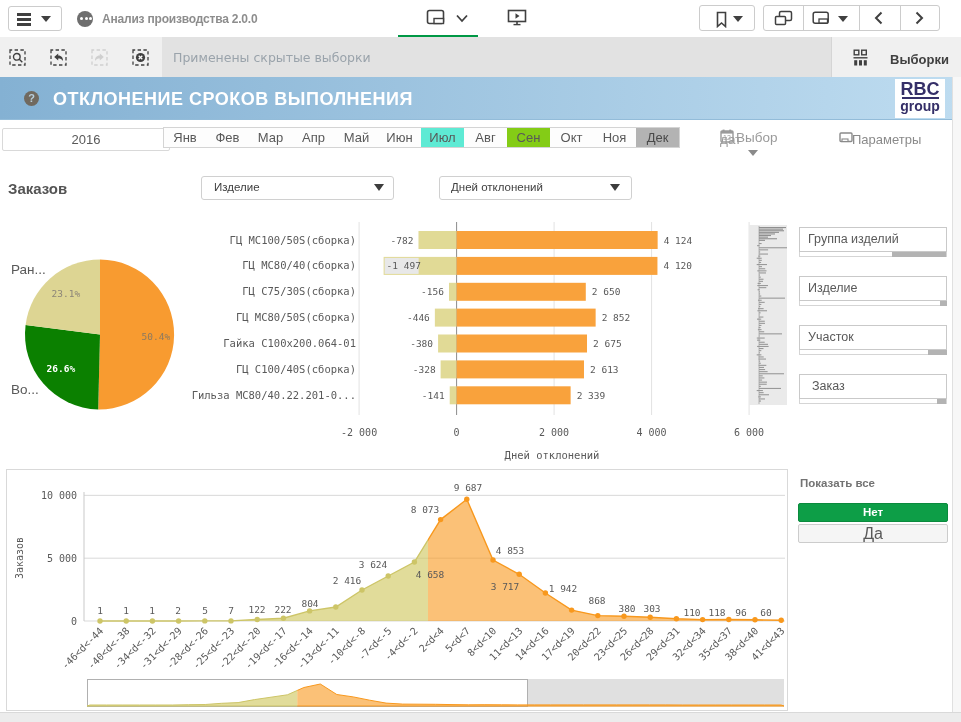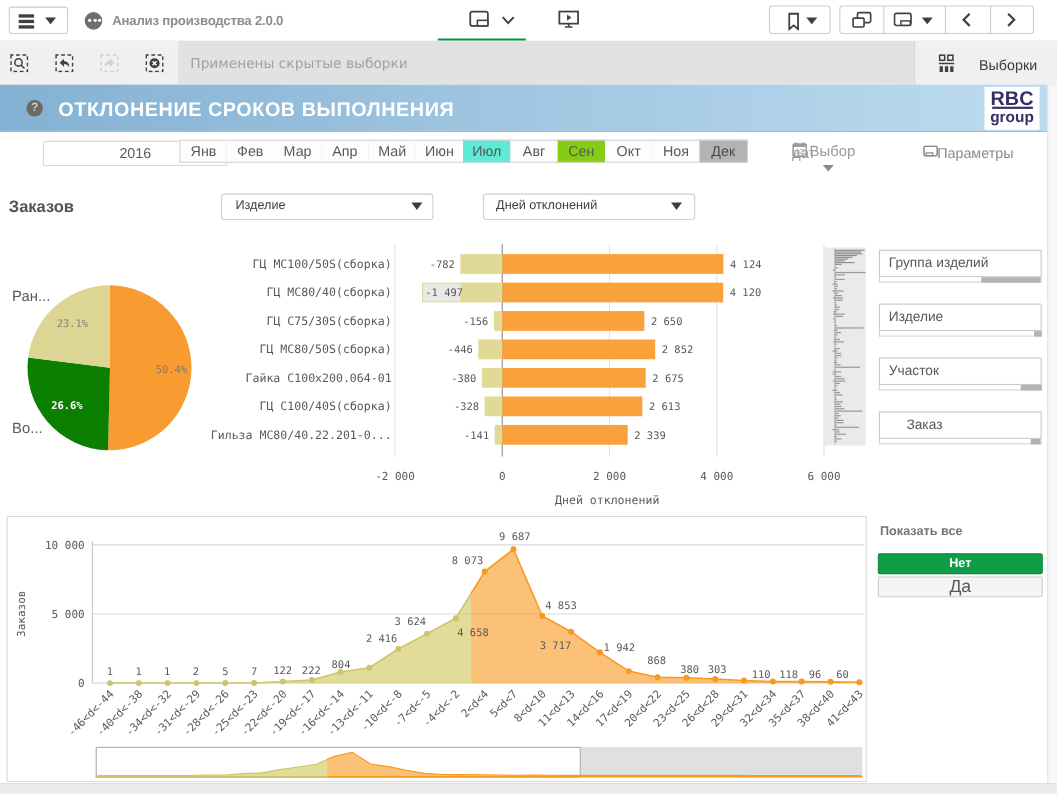--- a/index.html
+++ b/index.html
@@ -97,32 +97,32 @@
 <svg class="abs" style="left:853px;top:49px;" width="17" height="17" viewBox="0 0 17 17">
   <g fill="none" stroke="#404040" stroke-width="1.4">
     <rect x="1.2" y="1.2" width="4.6" height="4.6"></rect>
       <rect x="8.7" y="1.2" width="4.6" height="4.6"></rect>
   </g>
   <line x1="0.5" y1="8.8" x2="14.5" y2="8.8" stroke="#404040" stroke-width="1.4"></line>
   <rect x="1.2" y="11.2" width="3" height="5.3" fill="#404040"></rect>
   <rect x="6" y="11.2" width="3" height="5.3" fill="#404040"></rect>
   <rect x="10.8" y="11.2" width="3" height="5.3" fill="#404040"></rect>
 </svg>
-<div class="abs" style="left:890px;top:52px;font-size:13px;font-weight:normal;color:#404040;">Выборки</div>
+<div class="abs" style="left:890px;top:52px;font-size:13px;font-weight:bold;color:#404040;">Выборки</div>
 
 <div class="abs" style="left:0;top:77px;width:961px;height:42px;background:linear-gradient(to right,#84b1d3,#bedcf0);border-bottom:1px solid #93bcd9;"></div>
 <div class="abs" style="left:24px;top:91px;width:15px;height:15px;border-radius:50%;background:#70695f;color:#b8cfdd;font-size:11px;font-weight:bold;text-align:center;line-height:15px;">?</div>
 <div class="abs" style="left:53px;top:89px;font-size:18px;font-weight:bold;color:#fff;letter-spacing:0.5px;">ОТКЛОНЕНИЕ СРОКОВ ВЫПОЛНЕНИЯ</div>
 
 <div class="abs" style="left:895px;top:79px;width:50px;height:39px;background:#fff;"></div>
 <div class="abs" style="left:895px;top:80px;width:50px;text-align:center;font-size:18px;line-height:18px;font-weight:bold;color:#352f68;">RBC</div>
 <div class="abs" style="left:902px;top:97px;width:37px;height:2px;background:#352f68;"></div>
 <div class="abs" style="left:895px;top:99px;width:50px;text-align:center;font-size:14px;line-height:14px;font-weight:bold;color:#352f68;">group</div>
 
-<div class="abs" style="left:2px;top:128px;width:168px;height:23px;background:#fff;border:1px solid #d9d9d9;border-radius:2px;box-sizing:border-box;font-size:13px;color:#595959;text-align:center;line-height:21px;margin-left:37px;">2016</div>
+<div class="abs" style="left:2px;top:128px;width:168px;height:23px;background:#fff;border:1px solid #d9d9d9;border-radius:2px;box-sizing:border-box;font-size:13px;color:#595959;text-align:center;line-height:21px;">2016</div>
 
 <div class="abs" id="months" style="left:163px;top:127px;height:21px;">
     <div style="position:absolute;left:0px;top:0;width:44px;height:21px;box-sizing:border-box;border:1px solid #d4d4d4;border-left:1px solid #d4d4d4;background:#fdfdfd;color:#595959;font-size:13px;text-align:center;line-height:19px;">Янв</div>
     <div style="position:absolute;left:43px;top:0;width:44px;height:21px;box-sizing:border-box;border:1px solid #d4d4d4;border-left:none;background:#fdfdfd;color:#595959;font-size:13px;text-align:center;line-height:19px;">Фев</div>
     <div style="position:absolute;left:86px;top:0;width:44px;height:21px;box-sizing:border-box;border:1px solid #d4d4d4;border-left:none;background:#fdfdfd;color:#595959;font-size:13px;text-align:center;line-height:19px;">Мар</div>
     <div style="position:absolute;left:129px;top:0;width:44px;height:21px;box-sizing:border-box;border:1px solid #d4d4d4;border-left:none;background:#fdfdfd;color:#595959;font-size:13px;text-align:center;line-height:19px;">Апр</div>
     <div style="position:absolute;left:172px;top:0;width:44px;height:21px;box-sizing:border-box;border:1px solid #d4d4d4;border-left:none;background:#fdfdfd;color:#595959;font-size:13px;text-align:center;line-height:19px;">Май</div>
     <div style="position:absolute;left:215px;top:0;width:44px;height:21px;box-sizing:border-box;border:1px solid #d4d4d4;border-left:none;background:#fdfdfd;color:#595959;font-size:13px;text-align:center;line-height:19px;">Июн</div>
     <div style="position:absolute;left:258px;top:0;width:44px;height:21px;box-sizing:border-box;border:1px solid #d4d4d4;border-left:none;background:#5eead4;color:#595959;font-size:13px;text-align:center;line-height:19px;">Июл</div>
     <div style="position:absolute;left:301px;top:0;width:44px;height:21px;box-sizing:border-box;border:1px solid #d4d4d4;border-left:none;background:#fdfdfd;color:#595959;font-size:13px;text-align:center;line-height:19px;">Авг</div>
@@ -311,21 +311,21 @@
 <div id="rfilters">
     <div class="abs" style="left:799px;top:227px;width:148px;height:25px;background:#fff;border:1px solid #c9c9c9;box-sizing:border-box;font-size:12.5px;color:#595959;line-height:23px;padding-left:8px;">Группа изделий</div>
     <div class="abs" style="left:799px;top:252px;width:148px;height:5px;background:#fff;border:1px solid #d5d5d5;border-top:none;box-sizing:border-box;"></div>
     <div class="abs" style="left:892px;top:252px;width:54px;height:5px;background:#b3b3b3;"></div>
     <div class="abs" style="left:799px;top:276px;width:148px;height:25px;background:#fff;border:1px solid #c9c9c9;box-sizing:border-box;font-size:12.5px;color:#595959;line-height:23px;padding-left:8px;">Изделие</div>
     <div class="abs" style="left:799px;top:301px;width:148px;height:5px;background:#fff;border:1px solid #d5d5d5;border-top:none;box-sizing:border-box;"></div>
     <div class="abs" style="left:940px;top:301px;width:7px;height:5px;background:#b3b3b3;"></div>
     <div class="abs" style="left:799px;top:325px;width:148px;height:25px;background:#fff;border:1px solid #c9c9c9;box-sizing:border-box;font-size:12.5px;color:#595959;line-height:23px;padding-left:8px;">Участок</div>
     <div class="abs" style="left:799px;top:350px;width:148px;height:5px;background:#fff;border:1px solid #d5d5d5;border-top:none;box-sizing:border-box;"></div>
     <div class="abs" style="left:928px;top:350px;width:19px;height:5px;background:#b3b3b3;"></div>
-    <div class="abs" style="left:799px;top:374px;width:148px;height:25px;background:#fff;border:1px solid #c9c9c9;box-sizing:border-box;font-size:12.5px;color:#595959;line-height:23px;padding-left:24px;">Заказ</div>
+    <div class="abs" style="left:799px;top:374px;width:148px;height:25px;background:#fff;border:1px solid #c9c9c9;box-sizing:border-box;font-size:12.5px;color:#595959;line-height:23px;padding-left:12px;">Заказ</div>
     <div class="abs" style="left:799px;top:399px;width:148px;height:5px;background:#fff;border:1px solid #d5d5d5;border-top:none;box-sizing:border-box;"></div>
     <div class="abs" style="left:937px;top:399px;width:9px;height:5px;background:#b3b3b3;"></div>
   </div>
 
 <div class="abs" style="left:6px;top:469px;width:782px;height:242px;border:1px solid #d9d9d9;box-sizing:border-box;background:#fff;"></div>
 <svg class="abs" style="left:6px;top:469px;" width="782" height="242" viewBox="0 0 782 242" id="area">
     <line x1="78" y1="152" x2="779" y2="152" stroke="#d9d9d9" stroke-width="1"></line>
     <text x="71" y="155.5" font-size="10" fill="#595959" text-anchor="end" font-family="DejaVu Sans Mono,Liberation Mono,monospace">0</text>
     <line x1="78" y1="89.17500000000001" x2="779" y2="89.17500000000001" stroke="#d9d9d9" stroke-width="1"></line>
     <text x="71" y="92.67500000000001" font-size="10" fill="#595959" text-anchor="end" font-family="DejaVu Sans Mono,Liberation Mono,monospace">5 000</text>

